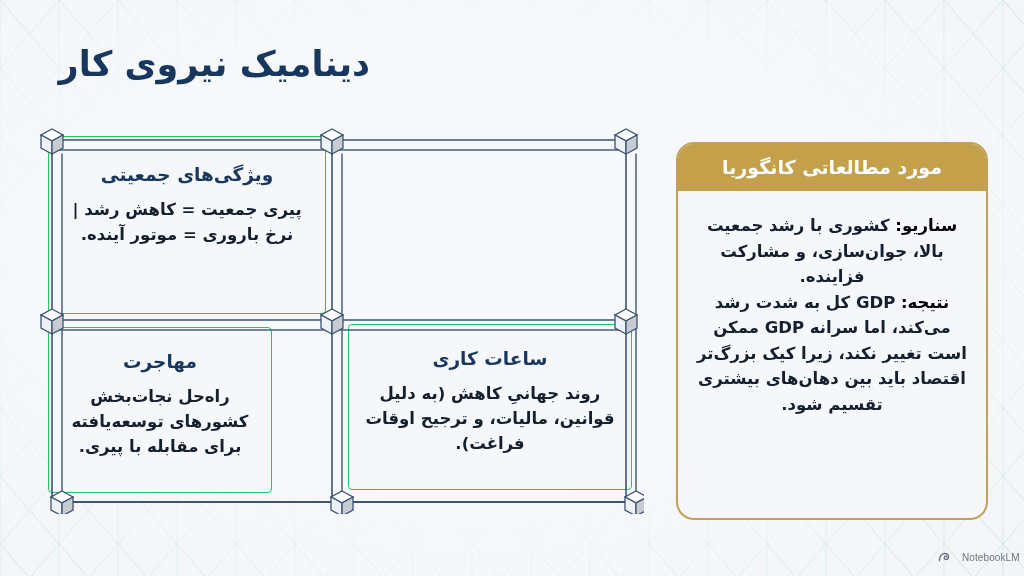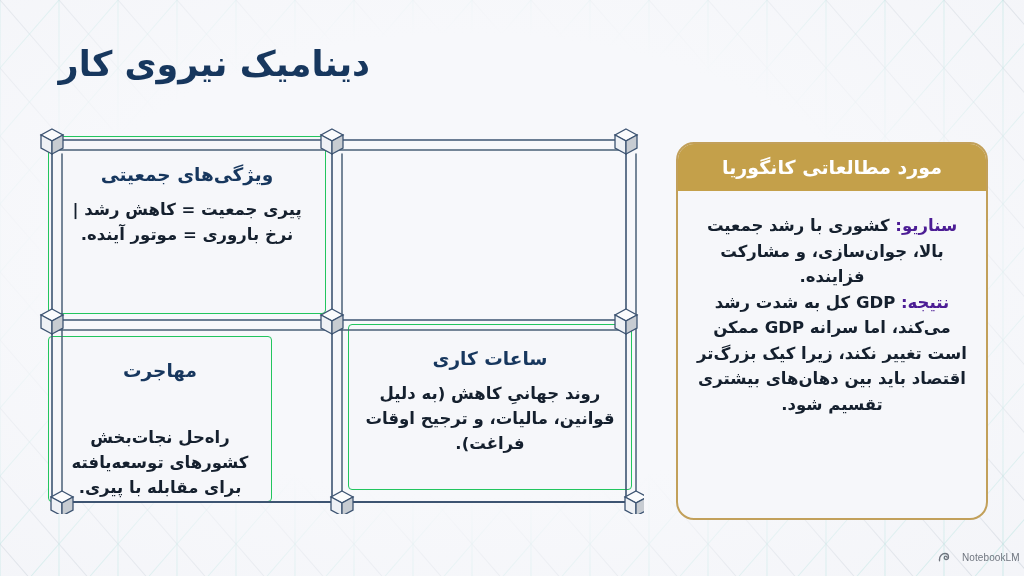--- a/index.html
+++ b/index.html
@@ -55,21 +55,21 @@
     display: flex;
     flex-direction: column;
     align-items: center;
     justify-content: flex-start;
     direction: rtl;
     text-align: center;
     overflow: hidden;
   }
   .quad.tl { left: 12px;  top: 12px;  width: 278px; height: 178px; }
   .quad.tr { left: 312px; top: 12px;  width: 284px; height: 178px; }
-  .quad.bl { left: 12px;  top: 212px; width: 224px; height: 166px; gap: 32px; }
+  .quad.bl { left: 12px;  top: 203px; width: 224px; height: 166px; }
   .quad.br { left: 312px; top: 200px; width: 284px; height: 166px; }
 
   .quad-head {
     font-size: 18.5px;
     font-weight: bold;
     color: #17375e;
     margin-top: 26px;
     line-height: 1.25;
     direction: rtl;
   }
@@ -120,21 +120,21 @@
   }
   .case-para {
     font-size: 16.5px;
     font-weight: bold;
     color: #15202e;
     line-height: 1.55;
     direction: rtl;
     text-align: center;
   }
   .case-para + .case-para { }
-  .case-label { color: #4c1d95; }
+  .case-label { color: #000000; }
 
   
   #watermark {
     position: absolute;
     left: 938px; top: 551px;
     display: flex; align-items: center; gap: 12px;
     direction: ltr;
     opacity: 0.72;
   }
   #watermark .wm-text {

